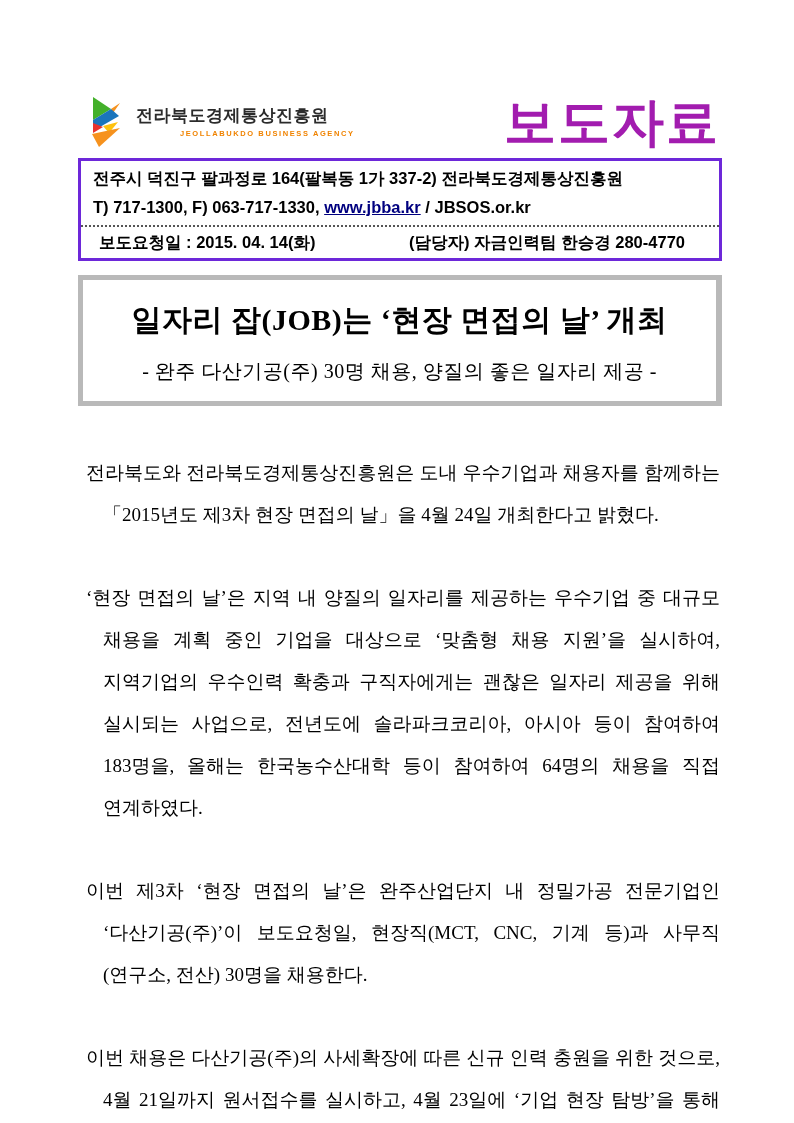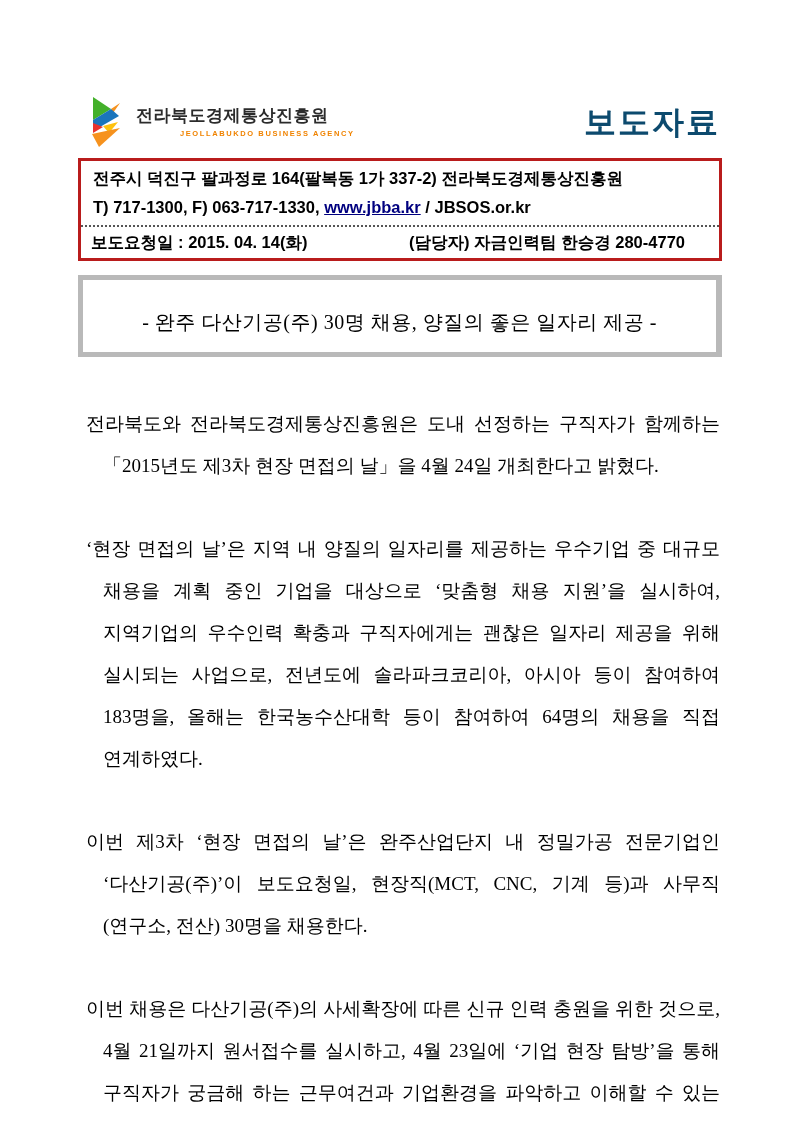--- a/index.html
+++ b/index.html
@@ -31,37 +31,37 @@
     font-size: 17px; font-weight: 700; color: #2b2b2b;
     letter-spacing: 0.5px; line-height: 1.15;
   }
   .logo-text-en {
     font-family: "Liberation Sans", "DejaVu Sans", sans-serif;
     font-size: 7.5px; font-weight: 700; color: #f08300;
     letter-spacing: 1.6px; margin-top: 3px; margin-left: 44px;
   }
   .press-label {
     font-family: "Liberation Sans", "DejaVu Sans", sans-serif;
-    font-size: 32px; font-weight: 900; color: #0c4a6e;
+    font-size: 52px; font-weight: 900; color: #a21caf;
     letter-spacing: 2px; line-height: 1;
   }
 
   
   .contact-box {
-    border: 3px solid #b91c1c;
+    border: 3px solid #6d28d9;
     font-family: "Liberation Sans", "DejaVu Sans", sans-serif;
     font-weight: 700; font-size: 16.5px;
   }
   .contact-row { padding: 3px 12px; line-height: 23px; white-space: nowrap; }
   .contact-row.first { padding-top: 6px; }
   .contact-row.second { padding-bottom: 6px; }
   .contact-row.third {
     border-top: 2px dotted #555;
     display: flex; justify-content: space-between;
-    padding: 4px 34px 4px 10px;
+    padding: 4px 34px 4px 18px;
   }
   .website-link {
     color: #00007f; text-decoration: underline; cursor: pointer;
   }
 
   
   .title-box {
     margin-top: 14px;
     border: 5px solid #b9b9b9;
     border-right-width: 6px;
@@ -121,23 +121,24 @@
     <div class="contact-row second">
       <span>T) 717-1300,  F) 063-717-1330, </span><a class="website-link">www.jbba.kr</a><span> / JBSOS.or.kr</span>
     </div>
     <div class="contact-row third">
       <span>보도요청일 : 2015. 04. 14(화)</span>
       <span>(담당자) 자금인력팀 한승경  280-4770</span>
     </div>
   </section>
 
   <section class="title-box">
+    <div class="title-headline">일자리 잡(JOB)는 ‘현장 면접의 날’ 개최</div>
     <div class="title-subheadline">- 완주 다산기공(주) 30명 채용, 양질의 좋은 일자리 제공  -</div>
   </section>
 
   <main class="body-text">
-    <p>전라북도와 전라북도경제통상진흥원은 도내 선정하는 구직자가 함께하는 「2015년도 제3차 현장 면접의 날」을 4월 24일 개최한다고 밝혔다.</p>
+    <p>전라북도와 전라북도경제통상진흥원은 도내 우수기업과 채용자를 함께하는 「2015년도 제3차 현장 면접의 날」을 4월 24일 개최한다고 밝혔다.</p>
     <p>‘현장 면접의 날’은 지역 내 양질의 일자리를 제공하는 우수기업 중 대규모 채용을 계획 중인 기업을 대상으로 ‘맞춤형 채용 지원’을 실시하여, 지역기업의 우수인력 확충과 구직자에게는 괜찮은 일자리 제공을 위해 실시되는 사업으로, 전년도에 솔라파크코리아, 아시아 등이 참여하여 183명을, 올해는 한국농수산대학 등이 참여하여 64명의 채용을 직접 연계하였다.</p>
     <p>이번 제3차 ‘현장 면접의 날’은 완주산업단지 내 정밀가공 전문기업인 ‘다산기공(주)’이 보도요청일, 현장직(MCT, CNC, 기계 등)과 사무직(연구소, 전산) 30명을 채용한다.</p>
     <p>이번 채용은 다산기공(주)의 사세확장에 따른 신규 인력 충원을 위한 것으로, 4월 21일까지 원서접수를 실시하고, 4월 23일에 ‘기업 현장 탐방’을 통해 구직자가 궁금해 하는 근무여건과 기업환경을 파악하고 이해할 수 있는 기회가 제공되며, 4월 24일 현장면접을 통해 최종 채용자를 선정하는 순으로 진행된다.</p>
   </main>
 
 </div>
 
 </body></html>

